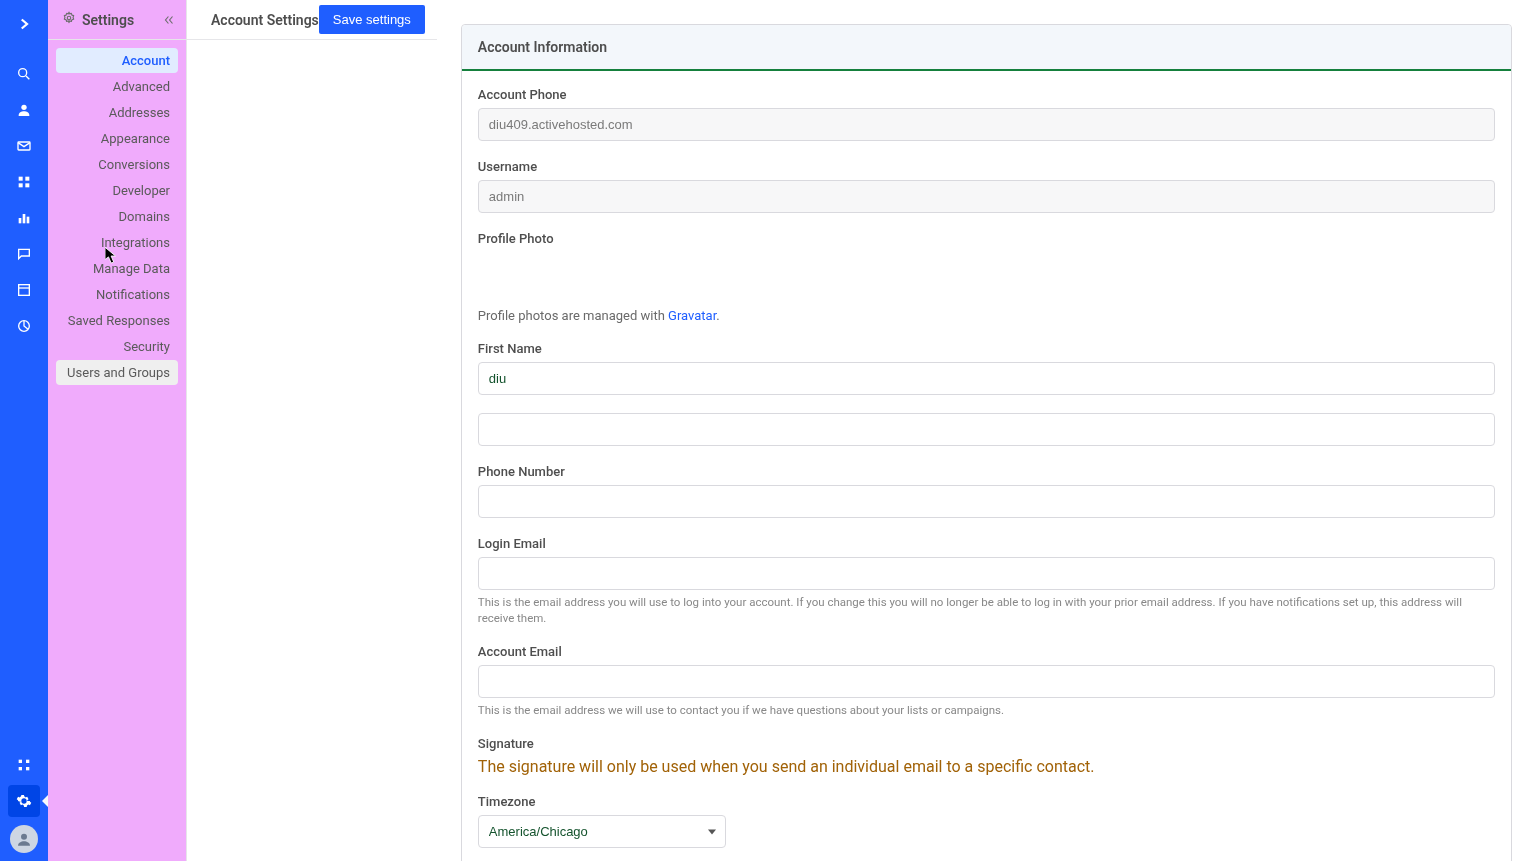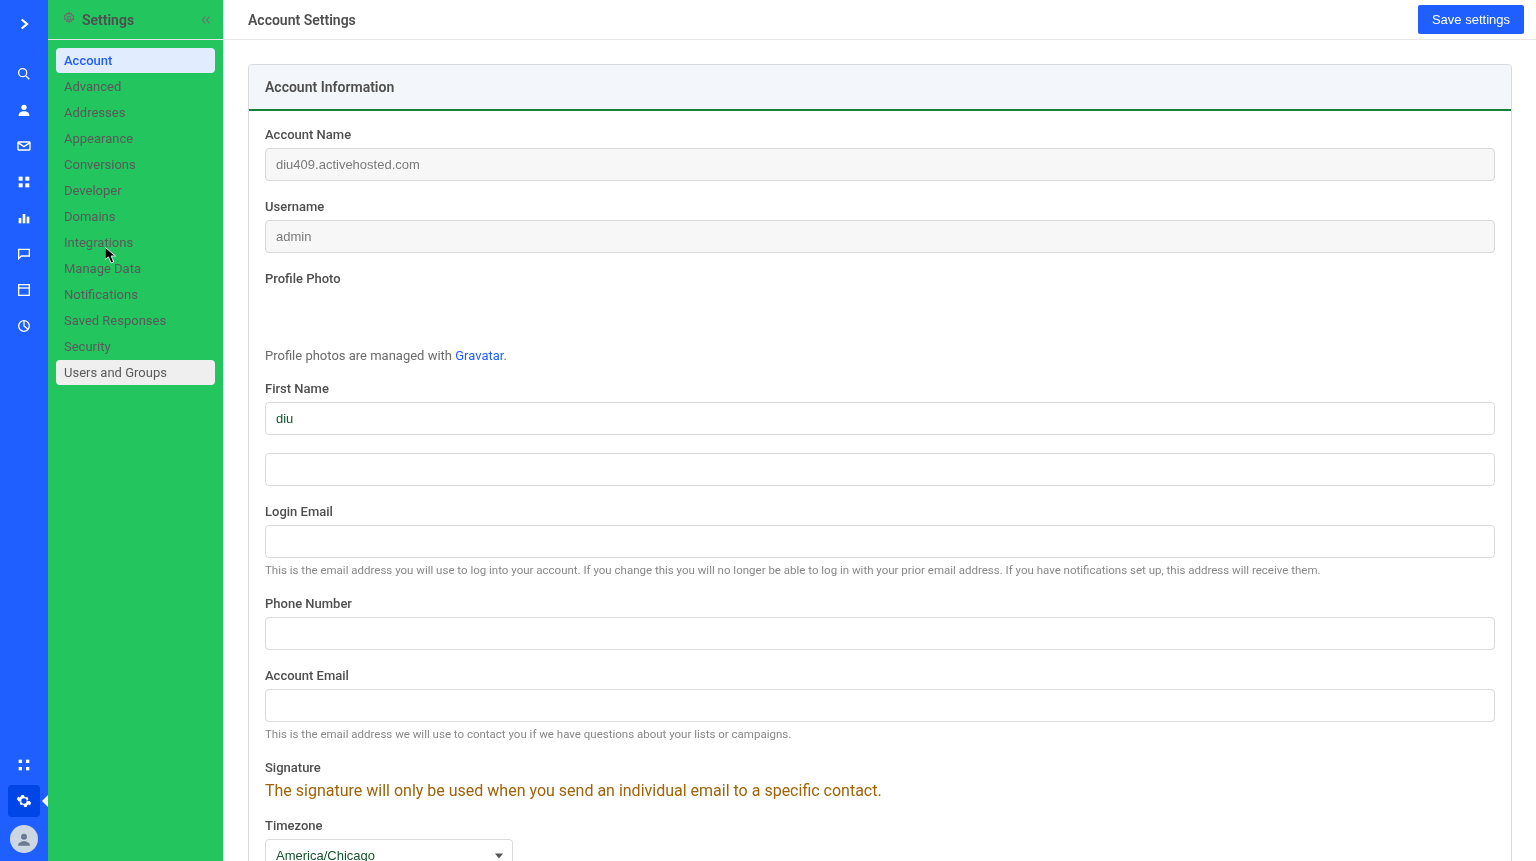--- a/index.html
+++ b/index.html
@@ -96,26 +96,27 @@
       margin-top: 4px;
     }
     .rail-avatar svg {
       width: 18px;
       height: 18px;
       color: #6b7a90;
     }
 
     
     .settings-sidebar {
-      width: 176px;
-      background: #22c55e;
+      width: 139px;
+      background: #f0abfc;
       border-right: 1px solid #e6e6e9;
       flex-shrink: 0;
       display: flex;
       flex-direction: column;
+      text-align: right;
     }
     .settings-sidebar-header {
       height: 40px;
       display: flex;
       align-items: center;
       padding: 0 10px 0 14px;
       border-bottom: 1px solid #e6e6e9;
       justify-content: space-between;
     }
     .settings-sidebar-title {
@@ -160,21 +161,21 @@
       font-weight: 500;
     }
     .settings-nav-item.hover {
       background: #efefef;
     }
 
     
     .main {
       flex: 1;
       display: flex;
-      flex-direction: column;
+      flex-direction: row;
       overflow: hidden;
     }
     .main-header {
       height: 40px;
       display: flex;
       align-items: center;
       justify-content: space-between;
       padding: 0 12px 0 24px;
       border-bottom: 1px solid #e6e6e9;
     }
@@ -420,21 +421,21 @@
   <div class="main-header">
     <div class="main-title">Account Settings</div>
     <button class="save-btn">Save settings</button>
   </div>
   <div class="main-body">
     <div class="card">
       <div class="card-header">Account Information</div>
       <div class="card-body">
 
         <div class="form-group">
-          <label class="form-label">Account Name</label>
+          <label class="form-label">Account Phone</label>
           <input class="form-input readonly" readonly="" value="diu409.activehosted.com" style="">
         </div>
 
         <div class="form-group">
           <label class="form-label">Username</label>
           <input class="form-input readonly" readonly="" value="admin" style="">
         </div>
 
         <div class="form-group">
           <label class="form-label">Profile Photo</label>
@@ -447,28 +448,28 @@
         <div class="form-group">
           <label class="form-label">First Name</label>
           <input class="form-input" value="diu" style="">
         </div>
 
         <div class="form-group">
           <input class="form-input" value="" style="">
         </div>
 
         <div class="form-group">
+          <label class="form-label">Phone Number</label>
+          <input class="form-input" value="" style="">
+        </div>
+
+        <div class="form-group">
           <label class="form-label">Login Email</label>
           <input class="form-input" value="" style="">
           <div class="form-help">This is the email address you will use to log into your account. If you change this you will no longer be able to log in with your prior email address. If you have notifications set up, this address will receive them.</div>
-        </div>
-
-        <div class="form-group">
-          <label class="form-label">Phone Number</label>
-          <input class="form-input" value="" style="">
         </div>
 
         <div class="form-group">
           <label class="form-label">Account Email</label>
           <input class="form-input" value="" style="">
           <div class="form-help">This is the email address we will use to contact you if we have questions about your lists or campaigns.</div>
         </div>
 
         <div class="form-group">
           <label class="form-label">Signature</label>

